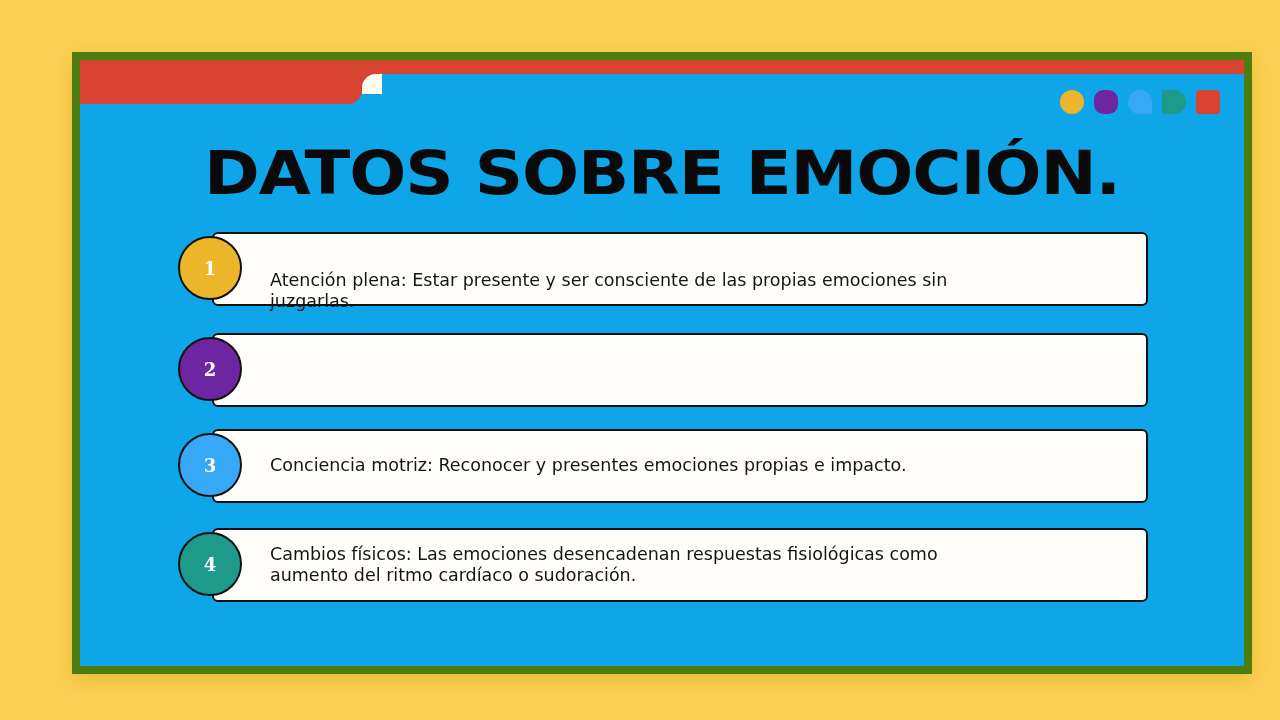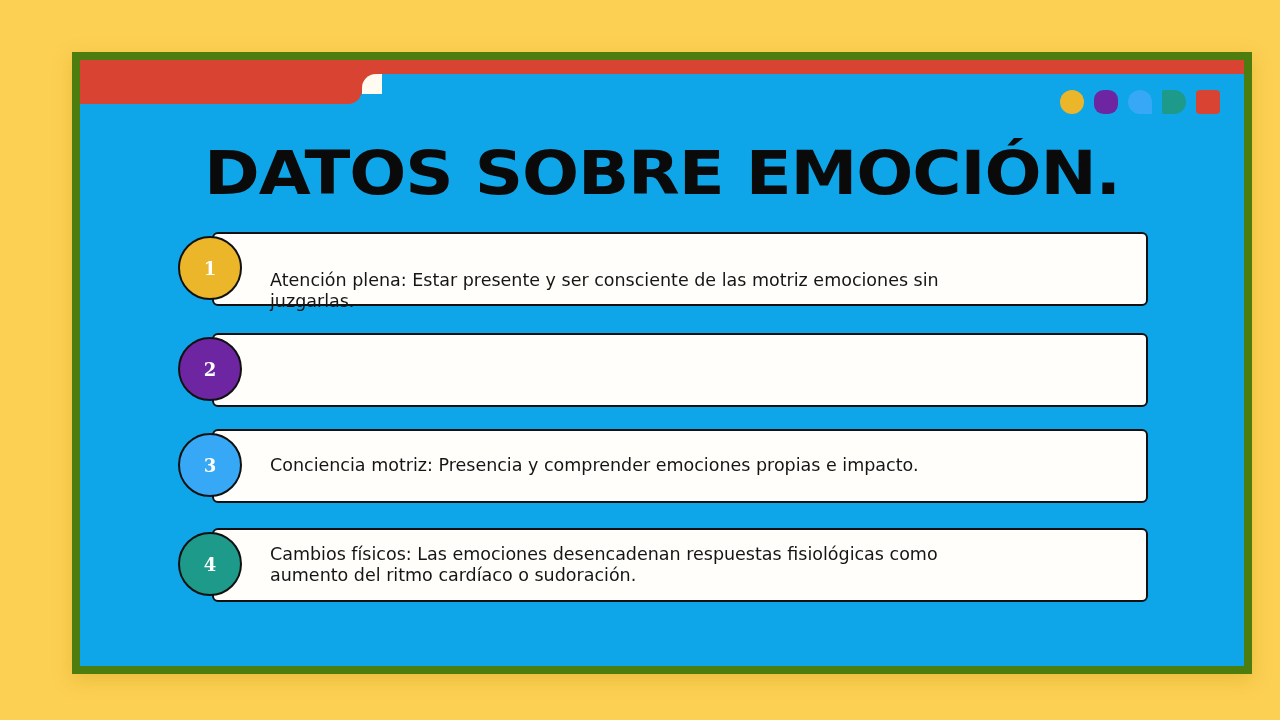--- a/index.html
+++ b/index.html
@@ -82,30 +82,30 @@
     <div class="shape d" style="background:#1e9a8a"></div>
     <div class="shape square" style="background:#d94332"></div>
   </div>
 
   <h1 class="title">DATOS SOBRE EMOCIÓN.</h1>
 
   <div class="items">
     <div class="item" style="top:0px">
       <div class="card"></div>
       <div class="badge" style="background:#ecb62a">1</div>
-      <div class="text" style="top:38px">Atención plena: Estar presente y ser consciente de las motriz emociones sin juzgarlas.</div>
+      <div class="text" style="top:38px">Atención plena: Estar presente y ser consciente de las propias emociones sin juzgarlas.</div>
     </div>
     <div class="item" style="top:101px">
       <div class="card"></div>
       <div class="badge" style="background:#6e25a2">2</div>
     </div>
     <div class="item" style="top:197px">
       <div class="card"></div>
       <div class="badge" style="background:#36a8f5">3</div>
-      <div class="text" style="top:26px">Conciencia motriz: Presencia y comprender emociones propias e impacto.</div>
+      <div class="text" style="top:26px">Conciencia motriz: Reconocer y presentes emociones propias e impacto.</div>
     </div>
     <div class="item" style="top:296px">
       <div class="card"></div>
       <div class="badge" style="background:#1e9a8a">4</div>
       <div class="text" style="top:16px; right:170px">Cambios físicos: Las emociones desencadenan respuestas fisiológicas como aumento del ritmo cardíaco o sudoración.</div>
     </div>
   </div>
 </div>
 
 </body></html>

